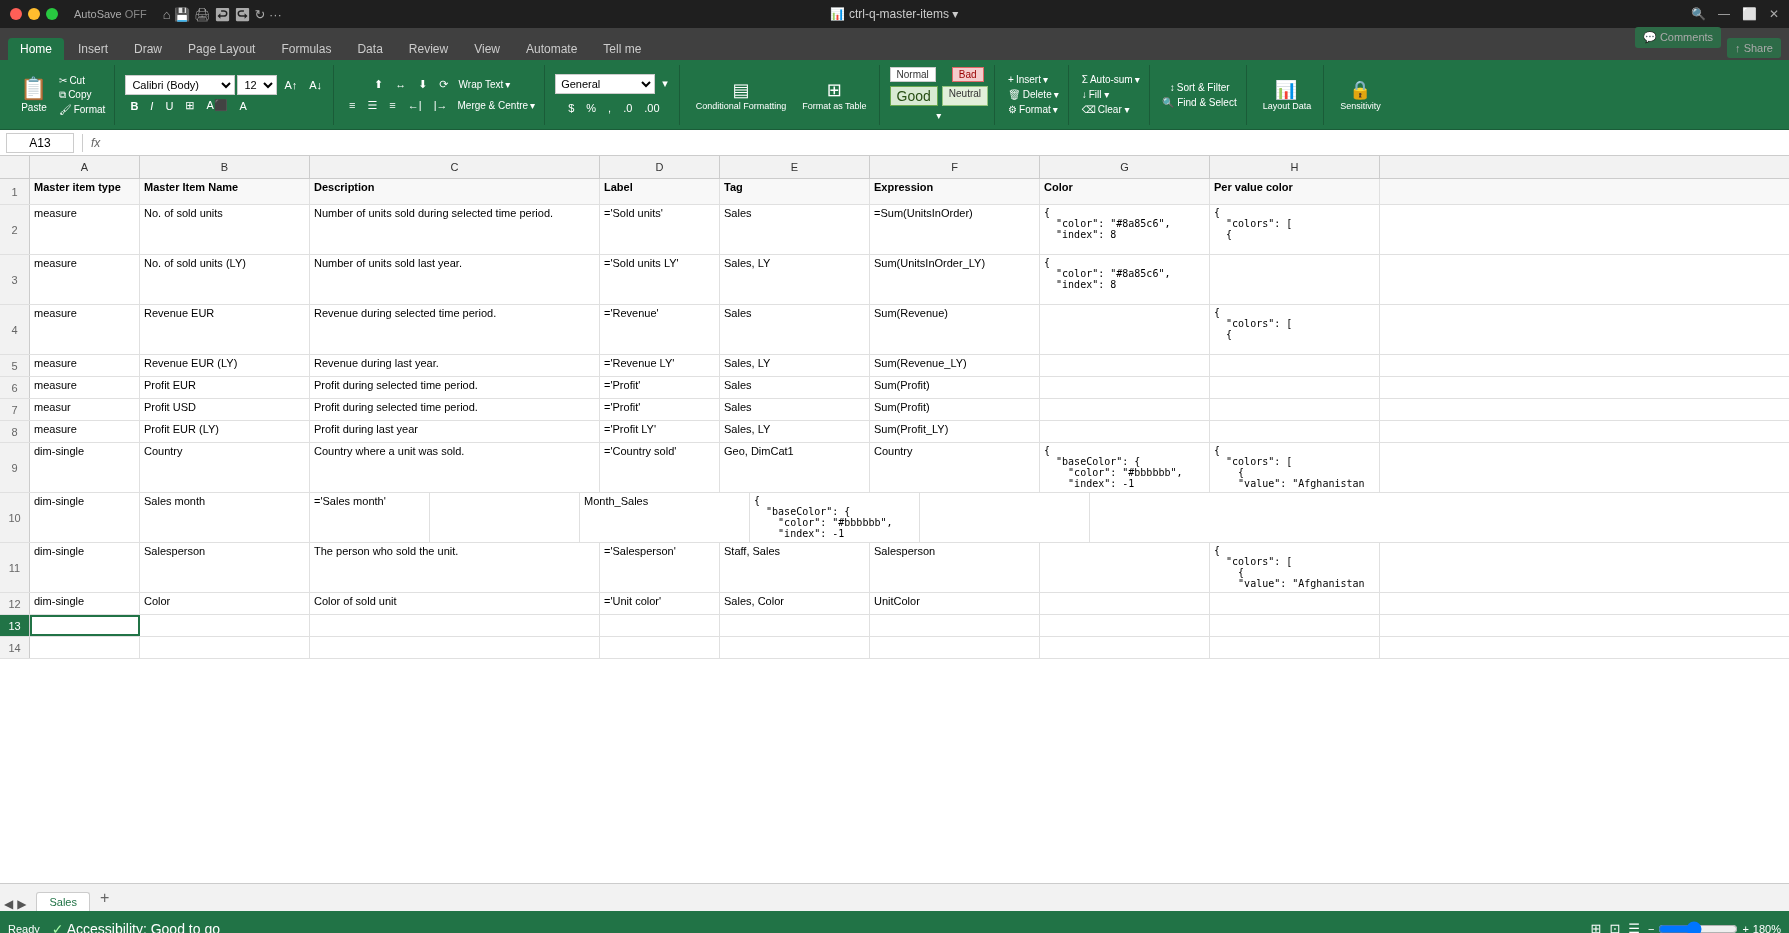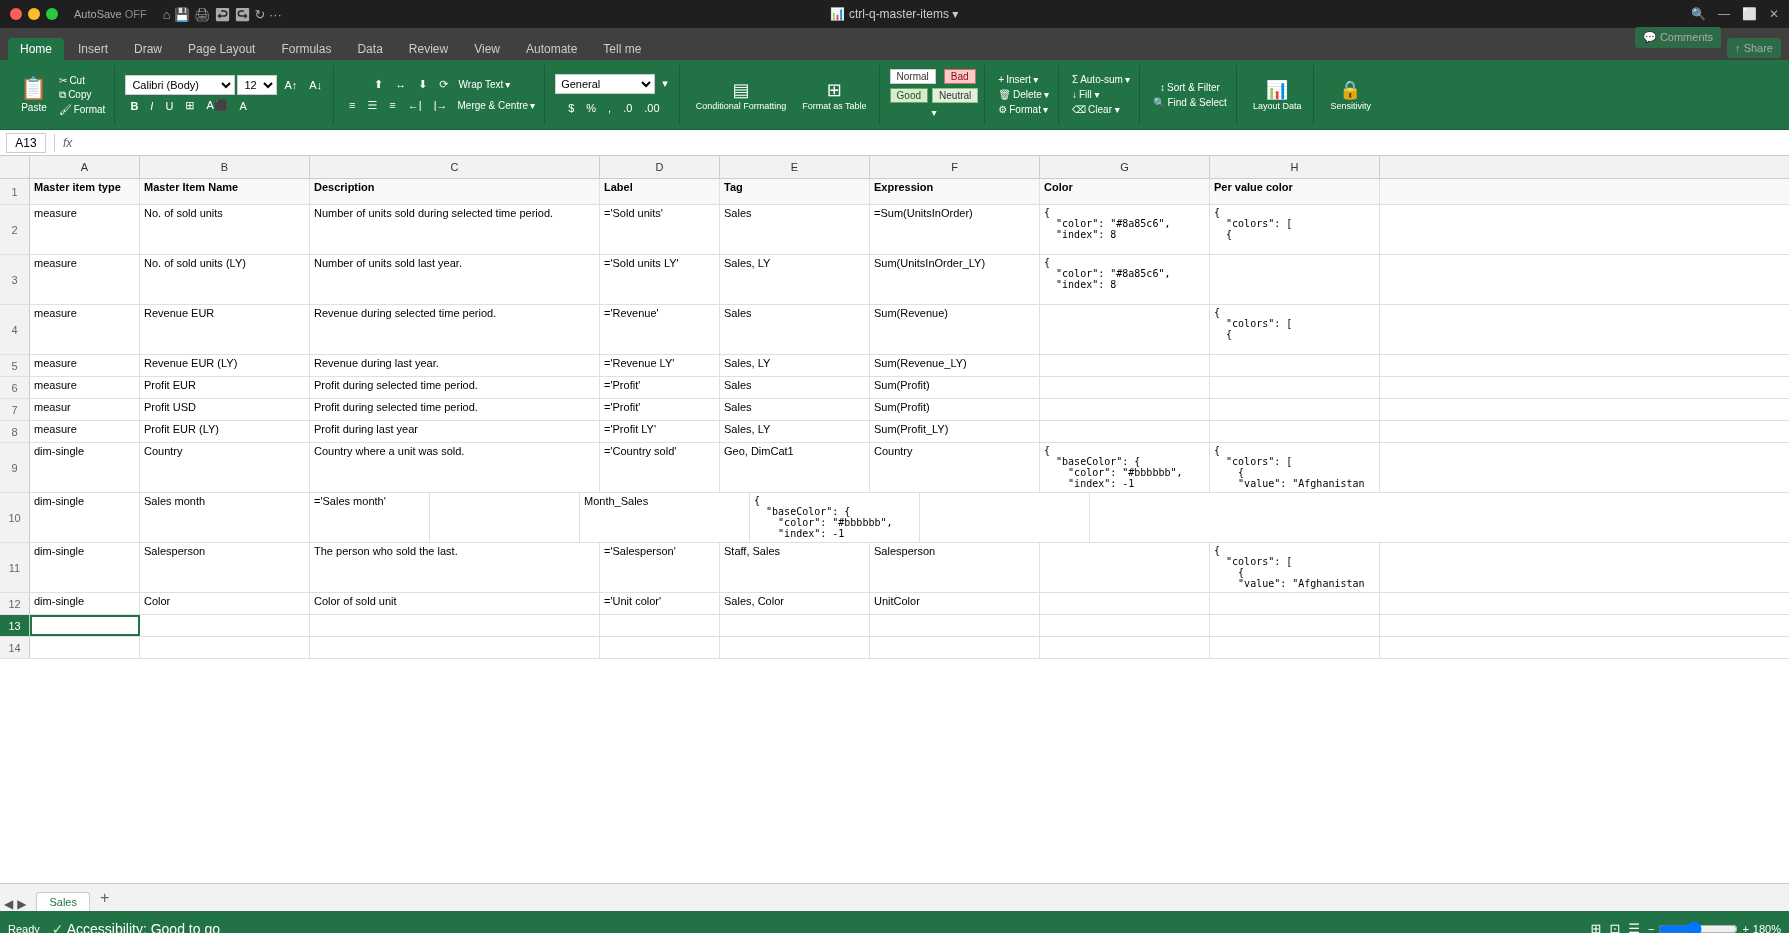--- a/index.html
+++ b/index.html
@@ -137,21 +137,21 @@
       background: #f4cccc;
       border: 1px solid #e06666;
       padding: 1px 6px;
       font-size: 10px;
       color: #990000;
     }
     .cell-style-good {
       background: #d9ead3;
       border: 1px solid #6aa84f;
       padding: 1px 6px;
-      font-size: 10px;
+      font-size: 14px;
       color: #274e13;
     }
     .cell-style-neutral {
       background: #e2efda;
       border: 1px solid #93c47d;
       padding: 1px 6px;
       font-size: 10px;
       color: #333;
     }
 
@@ -159,21 +159,21 @@
     .formula-bar {
       height: 26px;
       background: white;
       border-bottom: 1px solid #ccc;
       display: flex;
       align-items: center;
       gap: 4px;
       padding: 0 6px;
     }
     .cell-ref-box {
-      width: 40px;
+      width: 68px;
       height: 20px;
       border: 1px solid #ccc;
       font-size: 12px;
       padding: 0 4px;
       text-align: center;
     }
     .formula-divider { width: 1px; height: 18px; background: #ccc; margin: 0 4px; }
     .formula-input {
       flex: 1;
       height: 20px;
@@ -464,21 +464,21 @@
       </div>
       <div class="ribbon-btn-large">
         <span style="font-size:18px;">⊞</span>
         <span style="font-size:9px; color:white; text-align:center;">Format as Table</span>
       </div>
     </div>
   </div>
 
   <div class="ribbon-group">
     <div class="cell-styles">
-      <div style="display:flex; gap:8px;text-align:right;">
+      <div style="display:flex; gap:16px;text-align:right;">
         <div class="cell-style-normal">Normal</div>
         <div class="cell-style-bad">Bad</div>
       </div>
       <div style="display:flex; gap:4px; margin-top:2px;">
         <div class="cell-style-good">Good</div>
         <div class="cell-style-neutral">Neutral</div>
       </div>
     </div>
     <button class="format-btn" style="font-size:10px;">▾</button>
   </div>
@@ -697,21 +697,21 @@
   "baseColor": {
     "color": "#bbbbbb",
     "index": -1</div>
       <div class="cell col-h"></div>
     </div>
 
     <div class="sheet-row row-tall">
       <div class="row-number">11</div>
       <div class="cell col-a">dim-single</div>
       <div class="cell col-b">Salesperson</div>
-      <div class="cell col-c">The person who sold the last.</div>
+      <div class="cell col-c">The person who sold the unit.</div>
       <div class="cell col-d">='Salesperson'</div>
       <div class="cell col-e">Staff, Sales</div>
       <div class="cell col-f">Salesperson</div>
       <div class="cell col-g"></div>
       <div class="cell col-h" style="font-family:monospace; font-size:10px;">{
   "colors": [
     {
     "value": "Afghanistan</div>
     </div>
 

